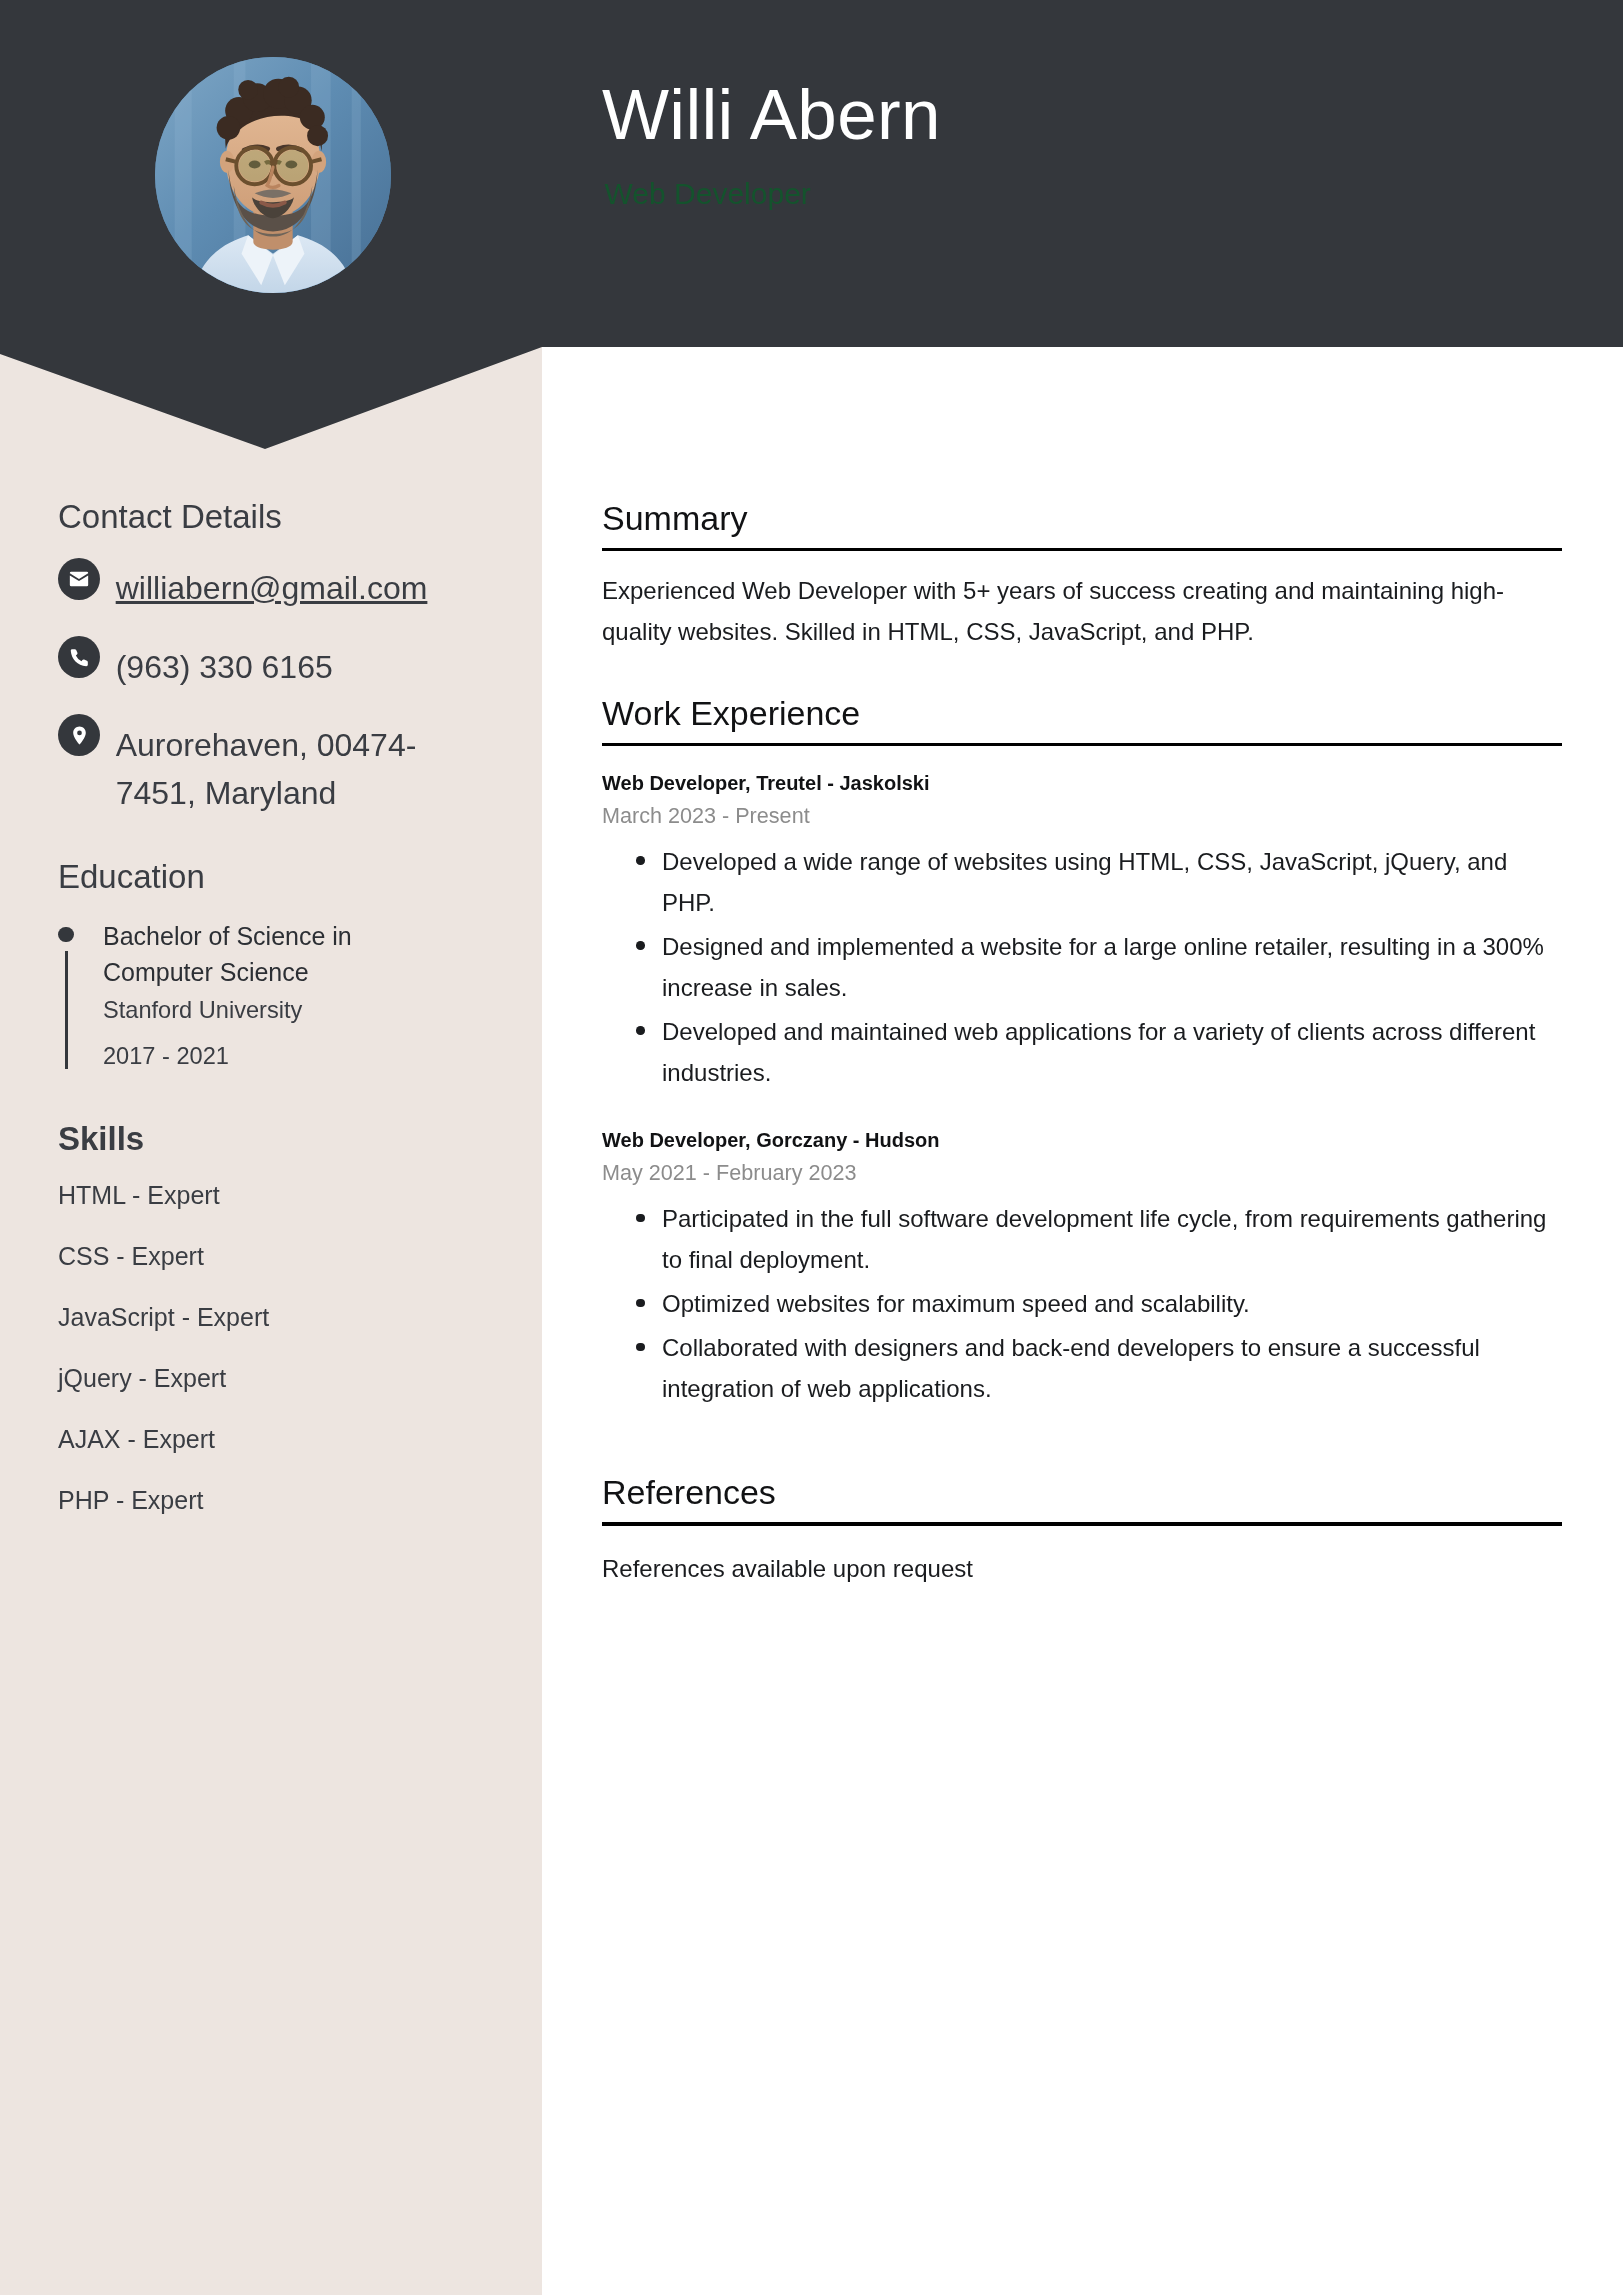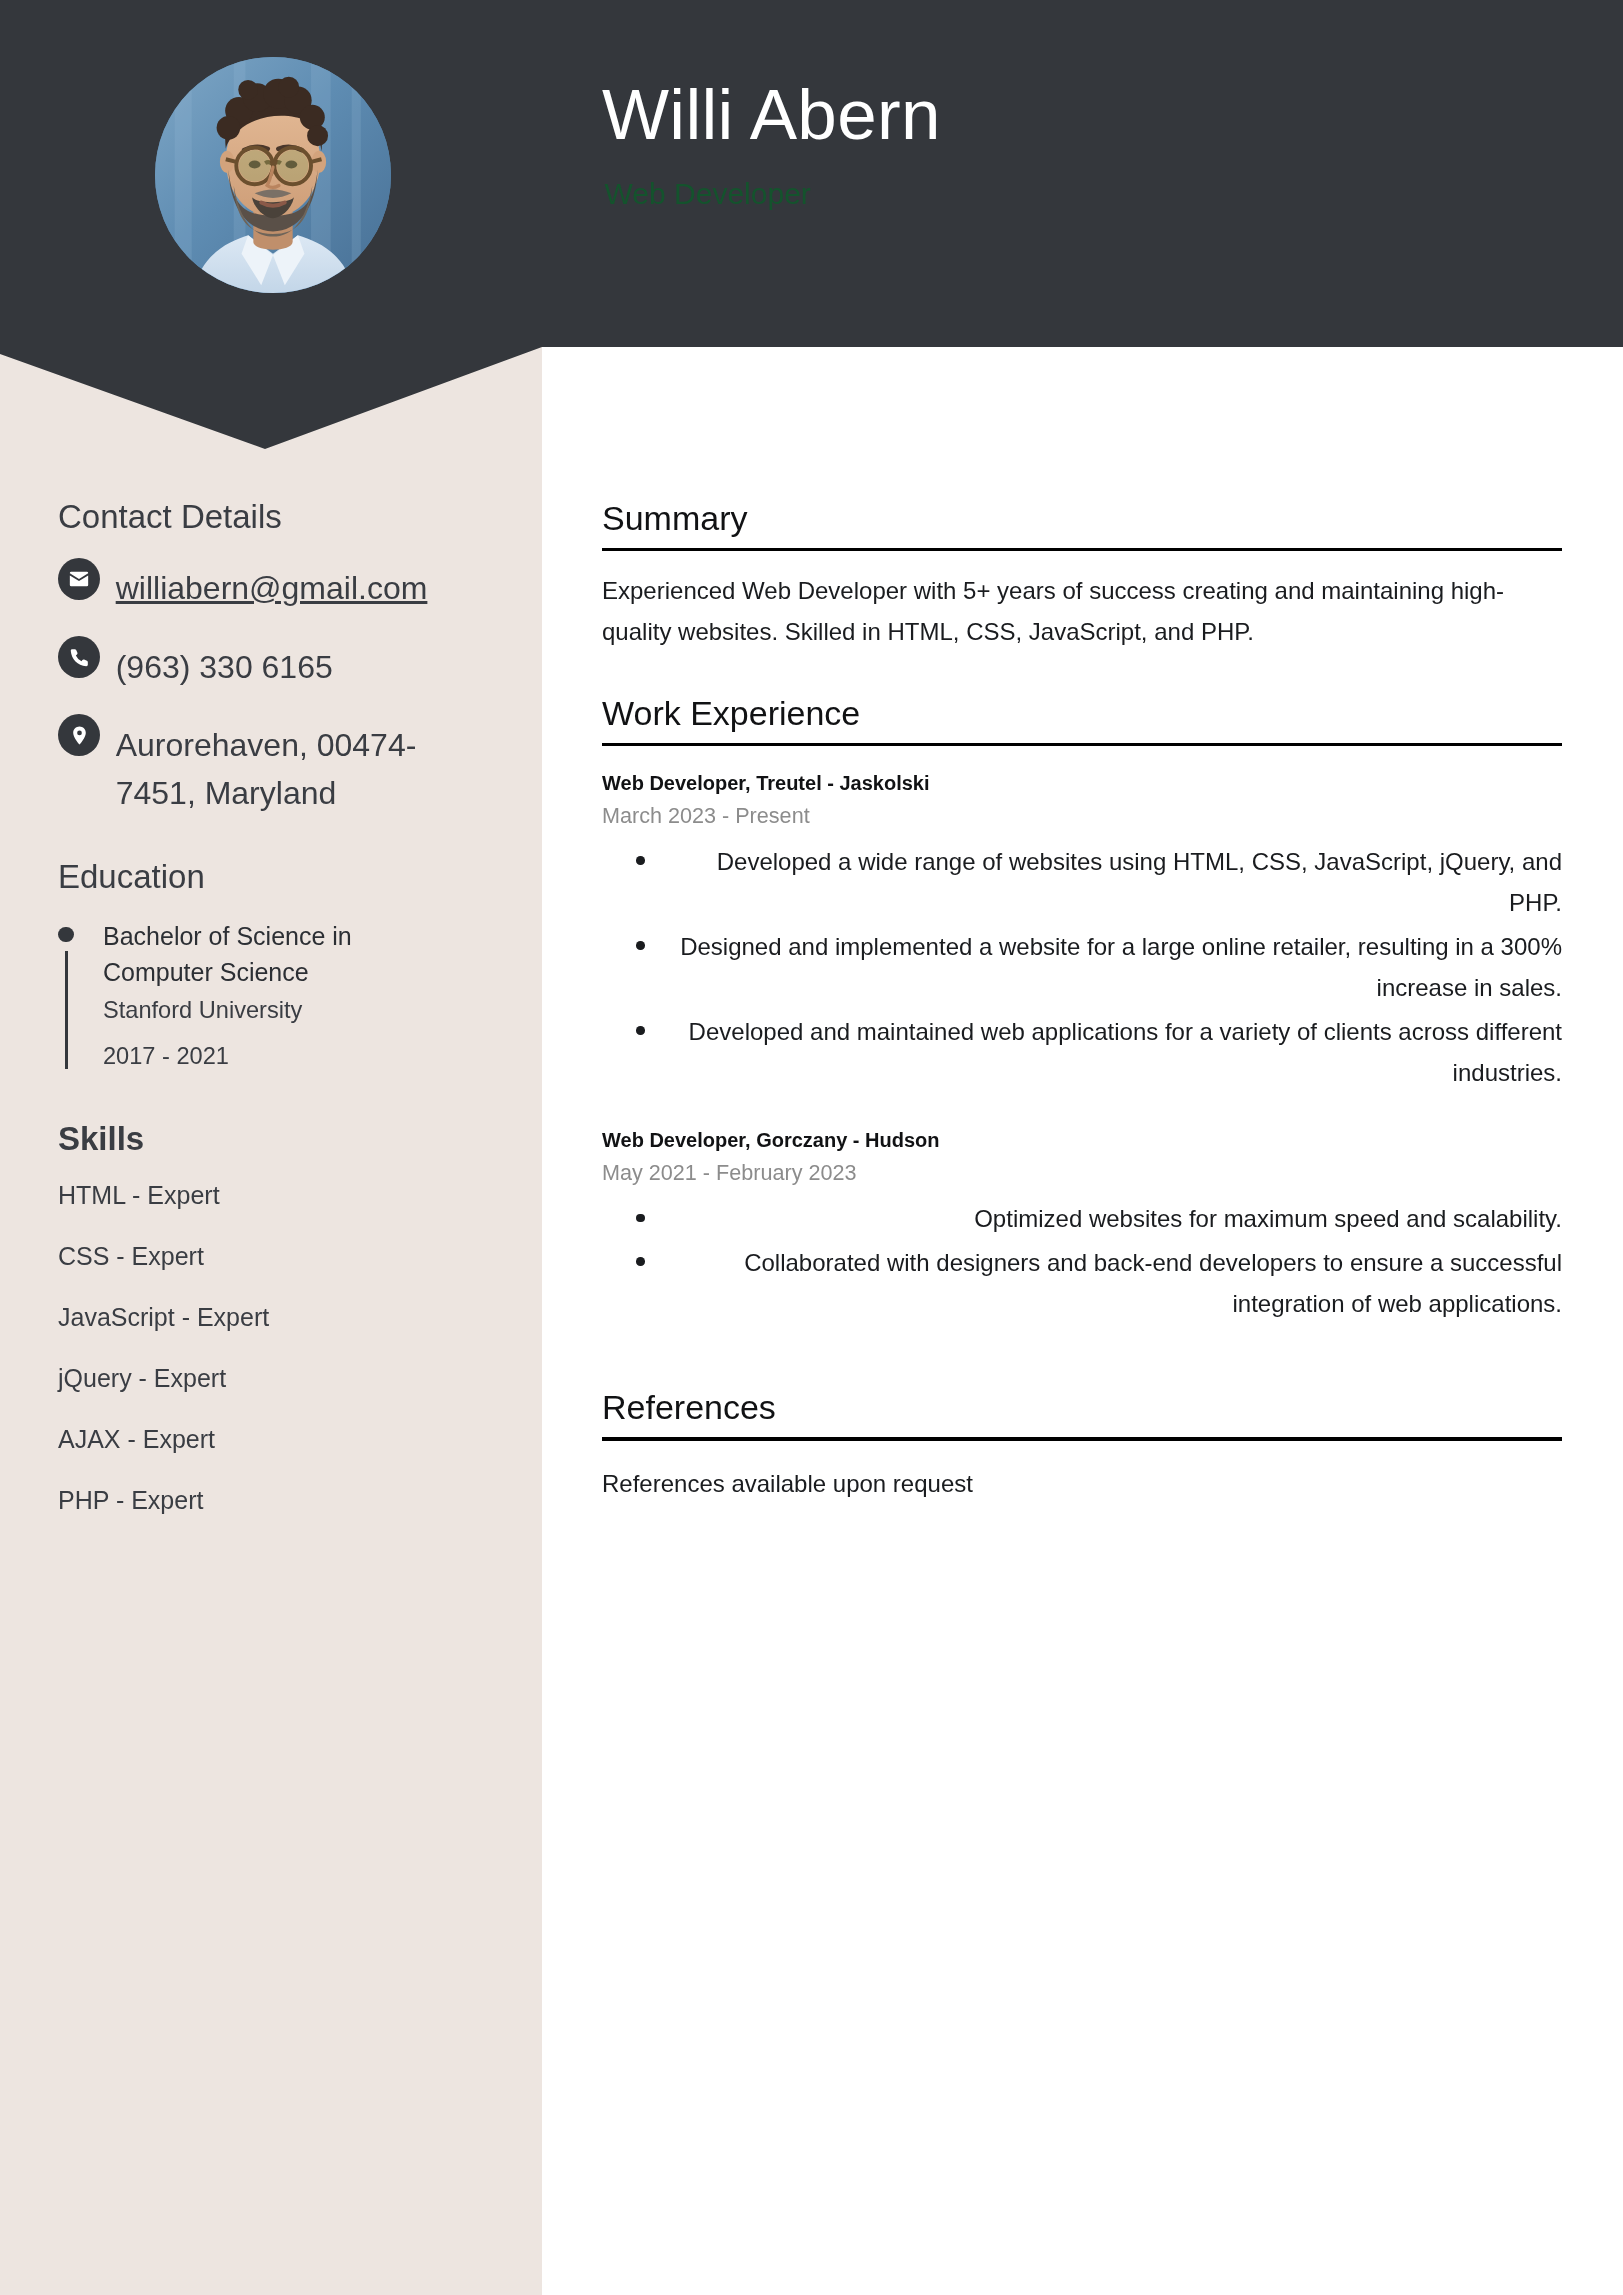--- a/index.html
+++ b/index.html
@@ -113,21 +113,21 @@
   }
 
   .job { margin-top:23.6px; }
   .job-title {
     font-size:20px; font-weight:700; color:#111214;
     margin:0; line-height:1.35;
   }
   .job-dates {
     font-size:21.6px; color:#8C8C8C; margin:3.9px 0 0 0; line-height:1.35;
   }
-  .job-bullets { margin:10.5px 0 0 0; padding:0 0 0 60px; list-style:none;text-align:right; }
+  .job-bullets { margin:10.5px 0 0 0; padding:0 0 0 60px; list-style:none; }
   .job-bullets li {
     position:relative; font-size:24px; color:#1A1C1F;
     line-height:1.72; margin-bottom:2.6px;
   }
   .job-bullets li::before {
     content:""; position:absolute; left:-26px; top:15.7px;
     width:8.5px; height:8.5px; border-radius:50%; background:#1A1C1F;
   }
 
   #work-section .job + .job { margin-top:34px; }
@@ -301,20 +301,21 @@
         <li>Developed a wide range of websites using HTML, CSS, JavaScript, jQuery, and PHP.</li>
         <li>Designed and implemented a website for a large online retailer, resulting in a 300% increase in sales.</li>
         <li>Developed and maintained web applications for a variety of clients across different industries.</li>
       </ul>
     </div>
 
     <div class="job">
       <p class="job-title">Web Developer, Gorczany - Hudson</p>
       <p class="job-dates">May 2021 - February 2023</p>
       <ul class="job-bullets">
+        <li>Participated in the full software development life cycle, from requirements gathering to final deployment.</li>
         <li>Optimized websites for maximum speed and scalability.</li>
         <li>Collaborated with designers and back-end developers to ensure a successful integration of web applications.</li>
       </ul>
     </div>
   </section>
 
   <section class="main-section" id="references-section">
     <h2 class="main-heading">References</h2>
     <div class="heading-rule"></div>
     <p class="main-para">References available upon request</p>

